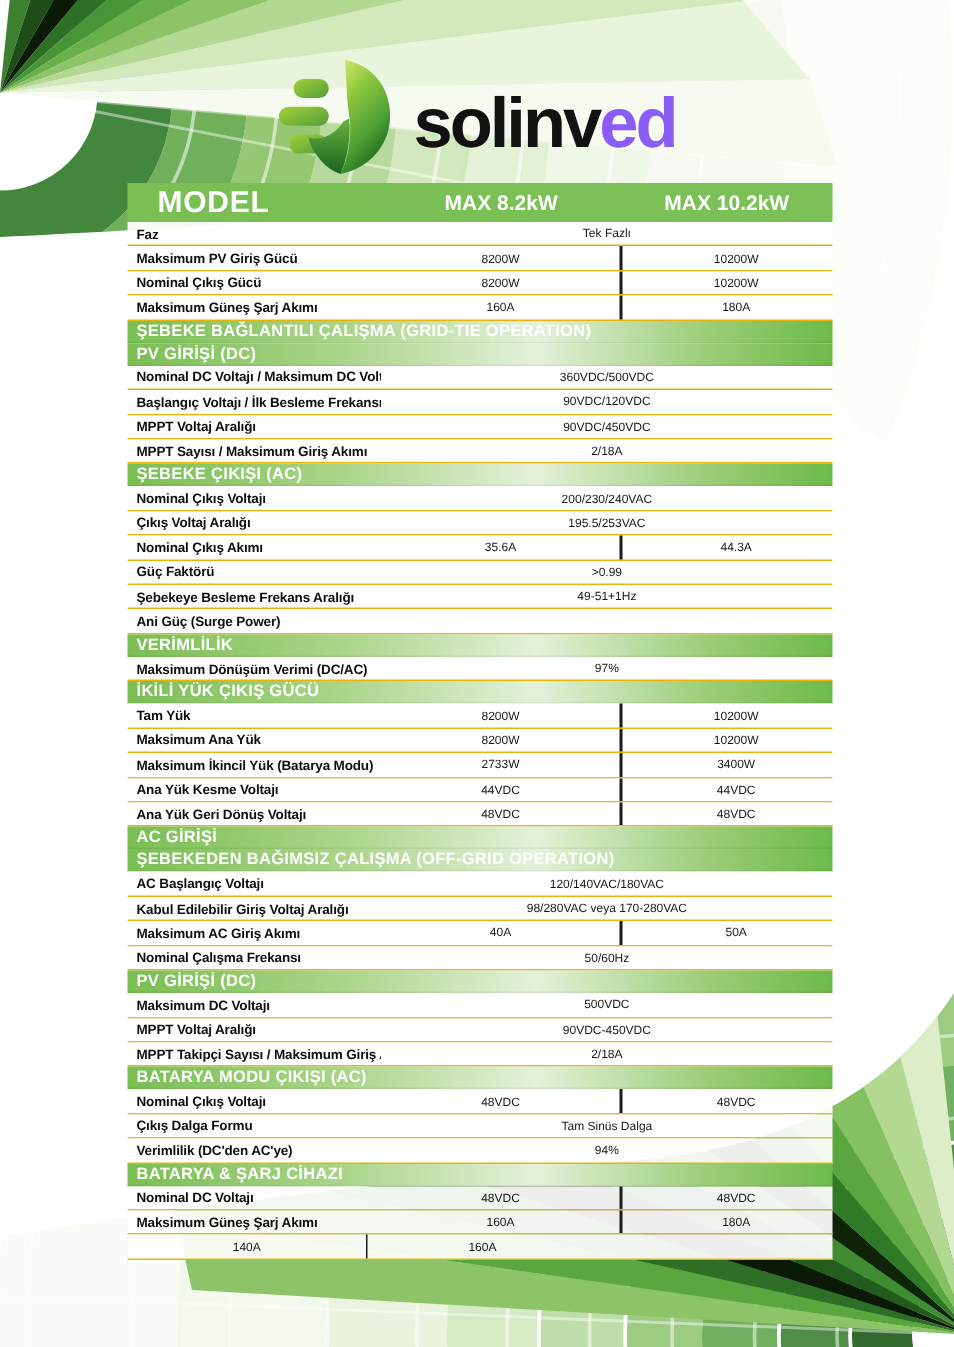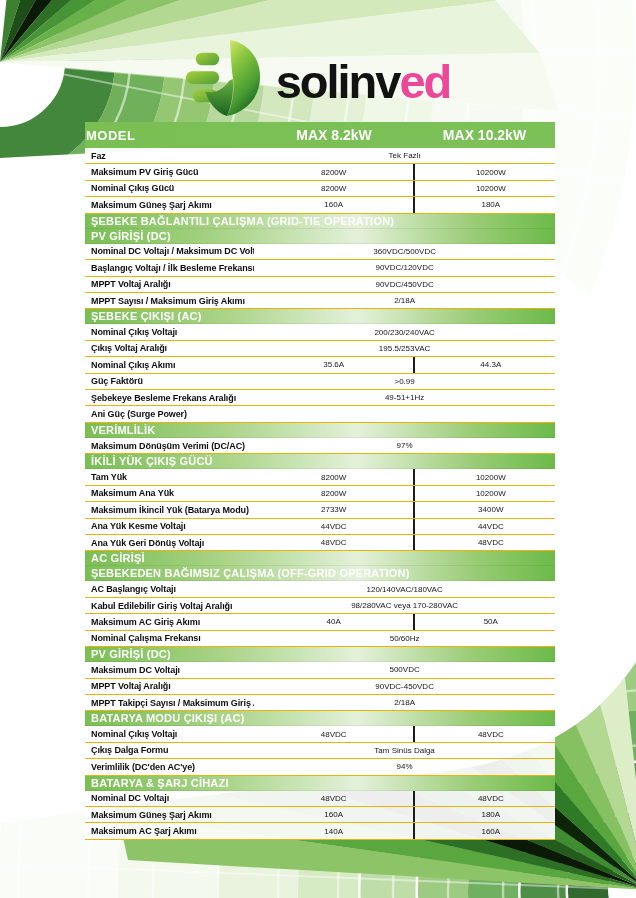--- a/index.html
+++ b/index.html
@@ -14,31 +14,31 @@
 
   
   .logo{
     position:absolute;top:38px;left:0;right:0;height:86px;
     display:flex;justify-content:center;align-items:center;gap:12px;z-index:2;
   }
   .wordmark{
     font-size:47px;font-weight:bold;letter-spacing:-2px;line-height:1;
     color:#121212;white-space:nowrap;
   }
-  .wordmark .accent{color:#ec4899;}
+  .wordmark .accent{color:#8b5cf6;}
 
   
   .spec-table{
     position:absolute;left:85px;top:122px;width:470px;z-index:2;
   }
   .thead{
     height:26px;background:linear-gradient(90deg,#79bf53,#7cc158);
     display:flex;align-items:center;color:#ffffff;font-weight:bold;
   }
-  .th-model{width:36%;padding-left:1px;font-size:13px;letter-spacing:.5px;box-sizing:border-box;}
+  .th-model{width:36%;padding-left:20px;font-size:20px;letter-spacing:.5px;box-sizing:border-box;}
   .th-c1{width:34%;text-align:center;font-size:14px;}
   .th-c2{width:30%;text-align:center;font-size:14px;}
 
   .spec-row{
     height:16.4px;display:flex;align-items:stretch;
     background:rgba(255,255,255,.93);
     border-bottom:1px solid #eab308;box-sizing:border-box;
   }
   .spec-label{
     width:36%;display:flex;align-items:center;padding-left:6px;box-sizing:border-box;
@@ -461,21 +461,20 @@
       </div>
       <div class="spec-row">
         <div class="spec-label">Maksimum Güneş Şarj Akımı</div>
         <div class="vals">
           <div class="v v1">160A</div>
           <div class="vdiv"></div>
           <div class="v v2">180A</div>
         </div>
       </div>
       <div class="spec-row">
-        <div class="spec-label">Maksimum AC Şarj Akımı</div>
         <div class="vals">
           <div class="v v1">140A</div>
           <div class="vdiv"></div>
           <div class="v v2">160A</div>
         </div>
       </div>
     </div>
 </div>
 
 </body></html>

